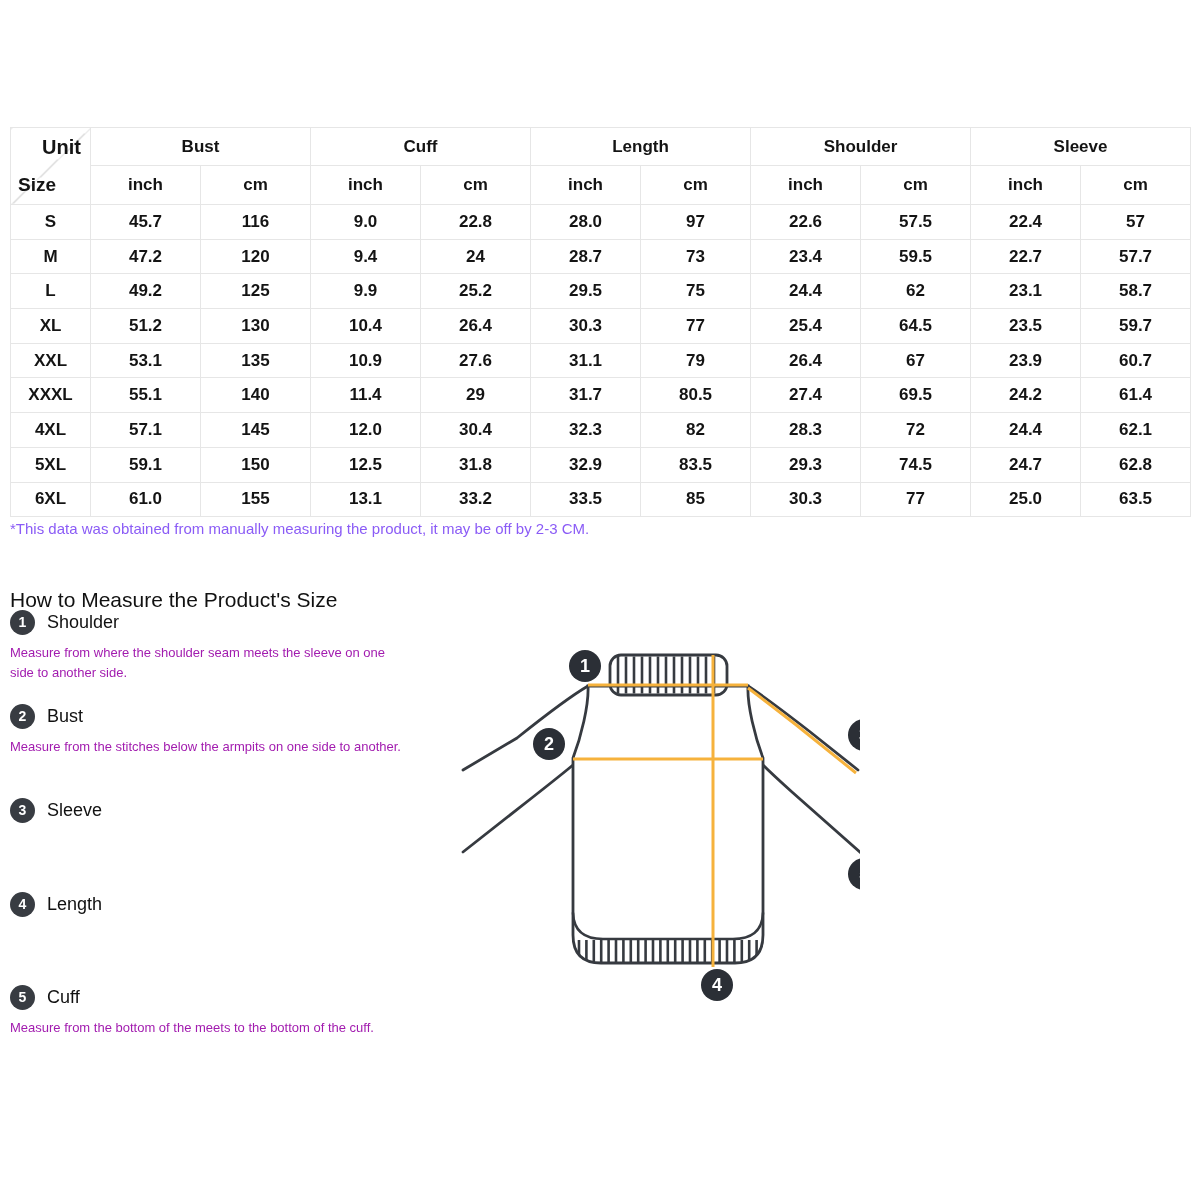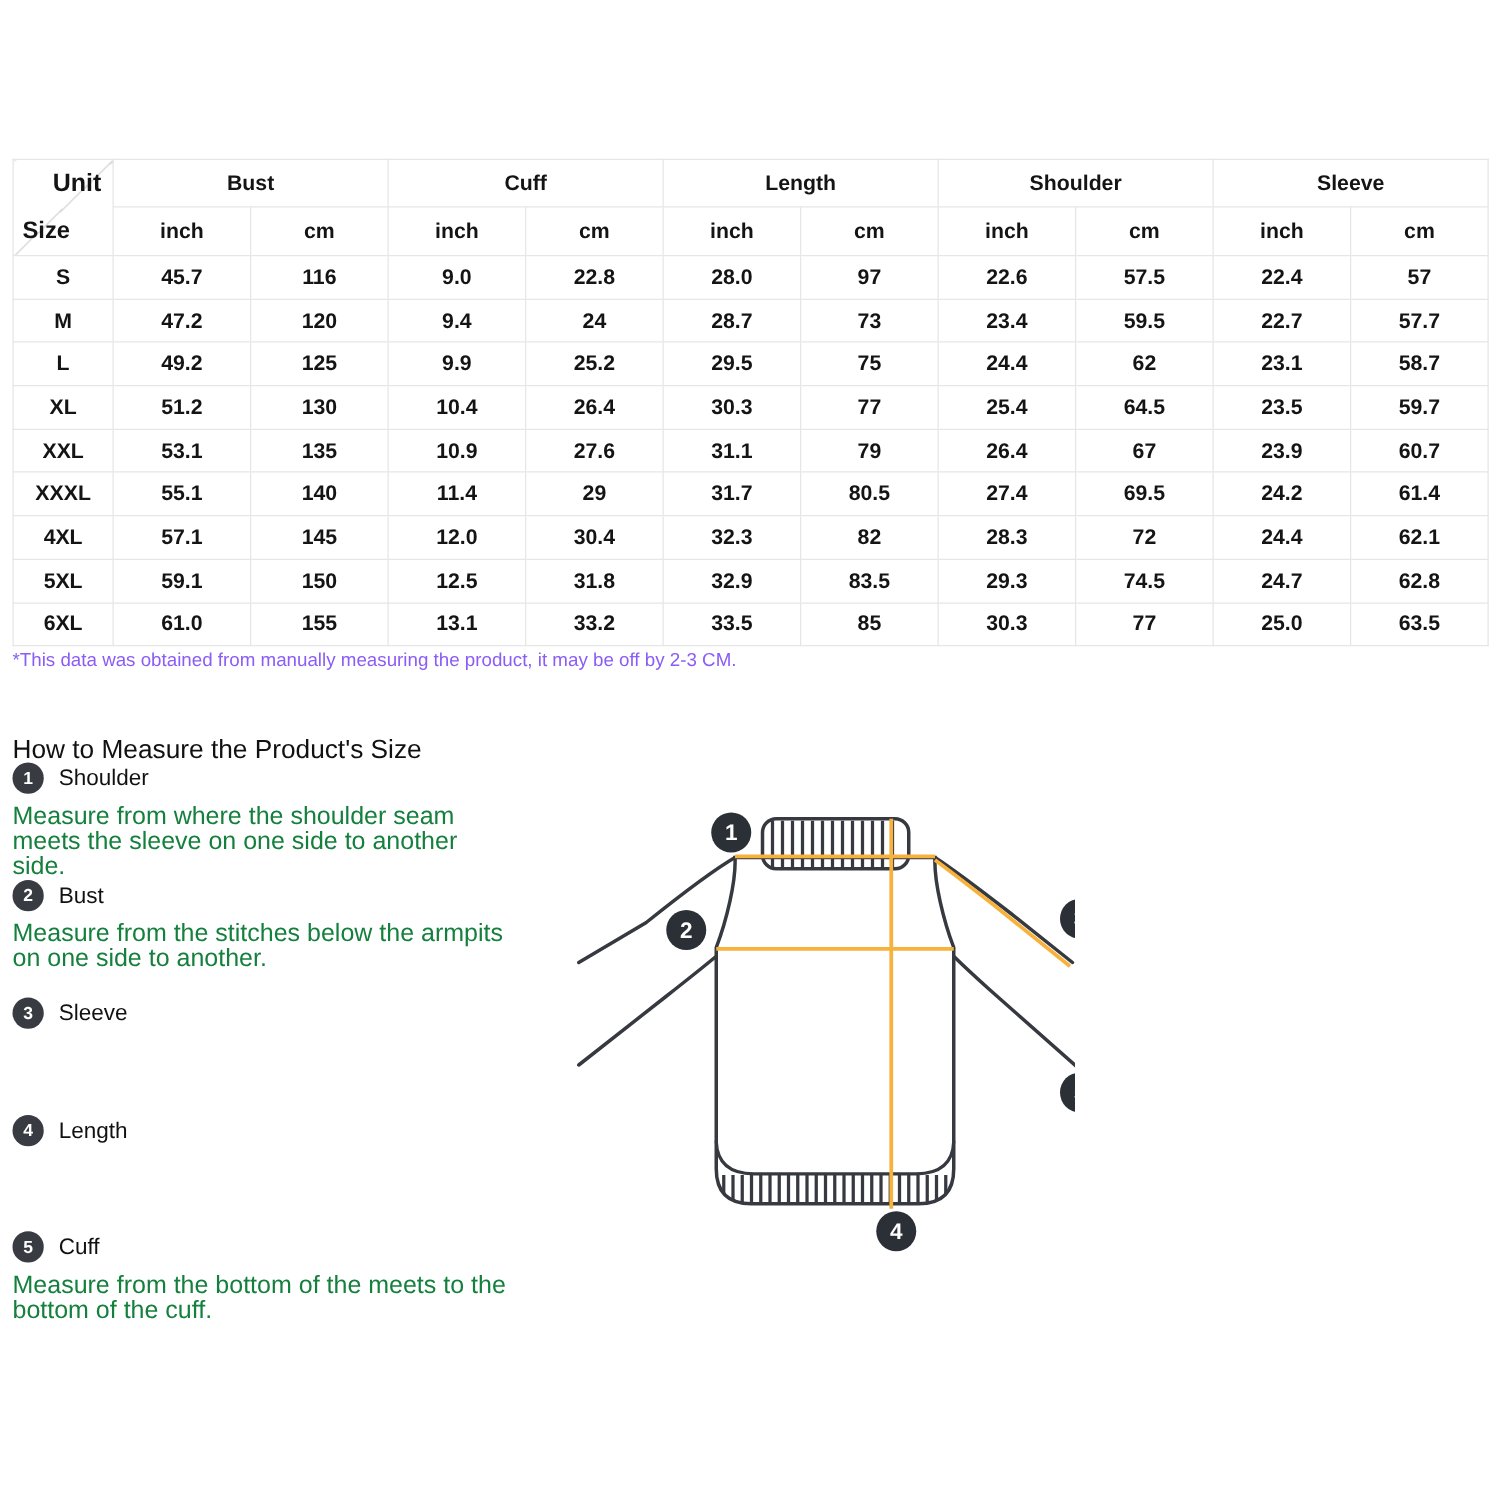--- a/index.html
+++ b/index.html
@@ -48,21 +48,21 @@
   .measure-section.pos-s4{top:891px;}
   .measure-section.pos-s5{top:984px;}
   .section-header{display:flex;align-items:center;gap:12px;height:26px;}
   .num-badge{
     width:25px;height:25px;border-radius:50%;background:#383C42;color:#fff;
     font-size:14px;font-weight:700;display:flex;align-items:center;justify-content:center;
     flex:0 0 25px;
   }
   .section-title{font-size:18px;color:#111;font-weight:400;}
   .section-desc{
-    margin-top:8px;font-size:20px;line-height:20px;color:#15803d;font-weight:400;
+    margin-top:8px;font-size:13px;line-height:20px;color:#a21caf;font-weight:400;
     max-width:402px;
   }
   .measure-section[data-idx="2"] .section-desc{max-width:368px;}
 
   
   .diagram{position:absolute;left:457px;top:645px;width:403px;height:365px;overflow:hidden;}
   .diagram svg{display:block;}
   .ol{stroke:var(--outline);fill:none;stroke-linecap:round;}
   .rib{stroke:var(--outline);stroke-width:2.6;}
   .accent-line{stroke:var(--accent);stroke-width:3;fill:none;}

